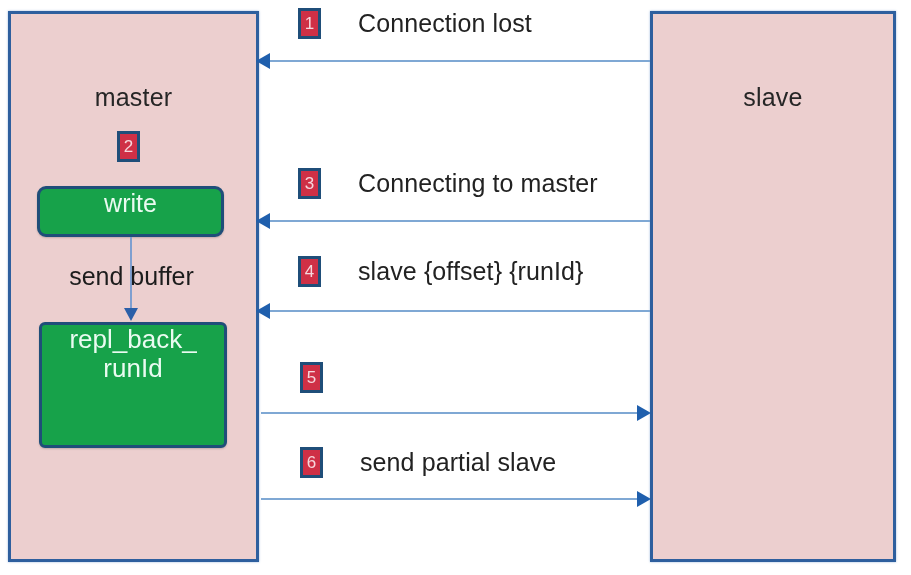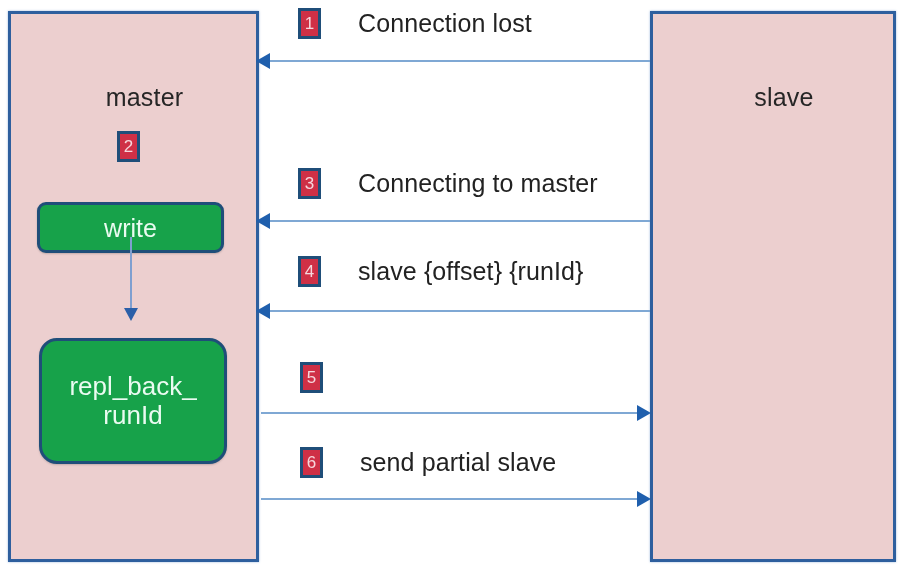--- a/index.html
+++ b/index.html
@@ -27,21 +27,20 @@
     box-shadow: 0 0 2px rgba(120,160,210,0.75);
   }
   .node-title {
     position: absolute;
     left: 0;
     right: 0;
     text-align: center;
     font-size: 25px;
     color: #262626;
     letter-spacing: 0.2px;
-    padding-left: 11px;
   }
 
   #master-box {
     left: 8px;
     top: 11px;
     width: 251px;
     height: 551px;
   }
   #master-title { top: 83px; }
 
@@ -54,42 +53,40 @@
   #slave-title { top: 83px; text-align: center; }
 
   
   .green-box {
     position: absolute;
     background: #16a34a;
     background: #17a24a;
     border: 3px solid #1f4e79;
     box-sizing: border-box;
     display: flex;
-    align-items: center;
     justify-content: center;
     color: #eafbf1;
     text-align: center;
     line-height: 1.12;
     box-shadow: 0 1px 2px rgba(0,0,0,0.18);
-    margin-top: 16px;
   }
   #write-box {
     left: 37px;
     top: 186px;
     width: 187px;
     height: 51px;
     border-radius: 9px;
     font-size: 25px;
   }
   #replbuf-box {
     left: 39px;
     top: 322px;
     width: 188px;
     height: 126px;
-    border-radius: 18px;
+    border-radius: 6px;
     font-size: 26px;
   }
 
   
   #send-buffer-arrow {
     position: absolute;
     left: 130px;
     top: 237px;
     width: 2px;
     height: 74px;
@@ -176,20 +173,21 @@
   <div class="msg-label" style="left:117px;top:131px;">
     <span class="badge" style="margin-right:0;">2</span>
   </div>
 
   <div id="write-box" class="green-box">
     <span>write</span>
   </div>
 
   <div id="send-buffer-arrow"></div>
   <div id="send-buffer-arrowhead"></div>
+  <div id="send-buffer-label">send buffer</div>
 
   <div id="replbuf-box" class="green-box">
     <span>
       <span>repl_back_</span><br>
       <span>runId</span>
     </span>
   </div>
 
   <div id="slave-box" class="node-box"></div>
   <div id="slave-title" class="node-title" style="left:650px;width:246px;">slave</div>

